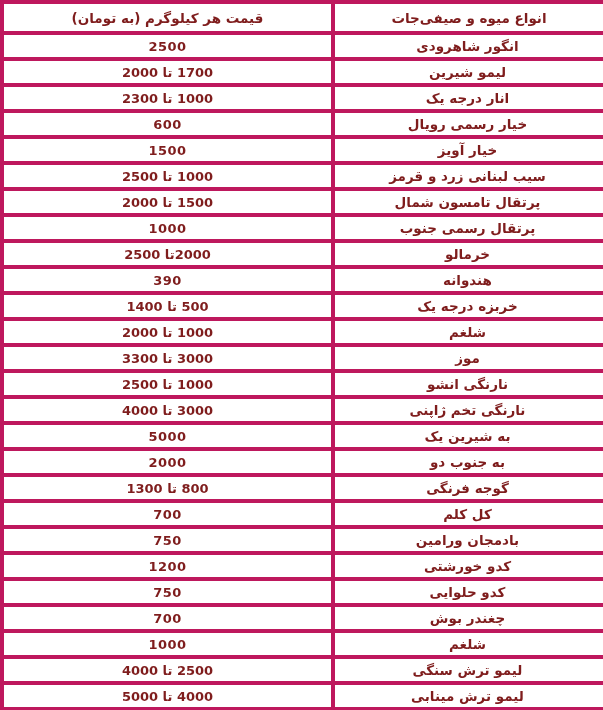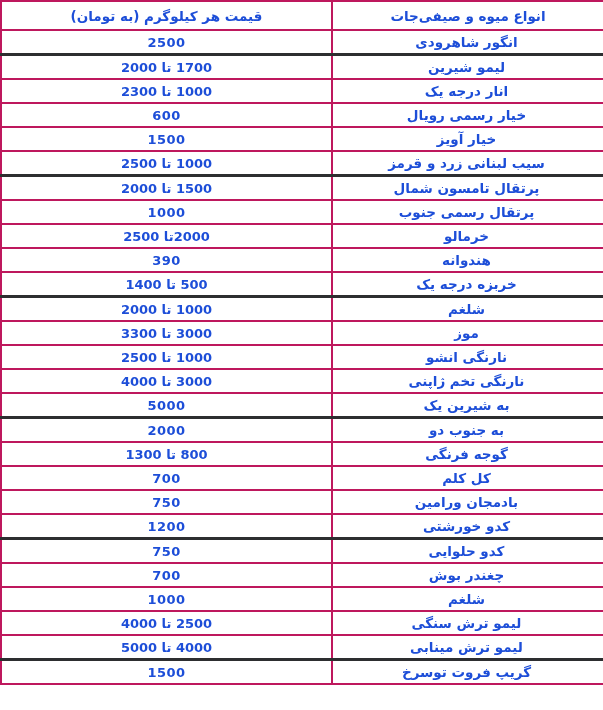--- a/index.html
+++ b/index.html
@@ -18,22 +18,22 @@
     width: 603px;
     border-collapse: collapse;
     direction: rtl;
     table-layout: fixed;
     border: 1px solid #333436;
     border-bottom: 2px solid #2d2e30;
   }
   table.price-table col.name-col  { width: 272px; }
   table.price-table col.price-col { width: 331px; }
   th, td {
-    border: 2px solid #be185d;
-    color: #1d4ed8;
+    border: 4px solid #be185d;
+    color: #7f1d1d;
     font-weight: bold;
     padding: 0;
     overflow: hidden;
     white-space: nowrap;
     background: #ffffff;
   }
   th {
     height: 27px;
     font-size: 13.5px;
     text-align: center;

